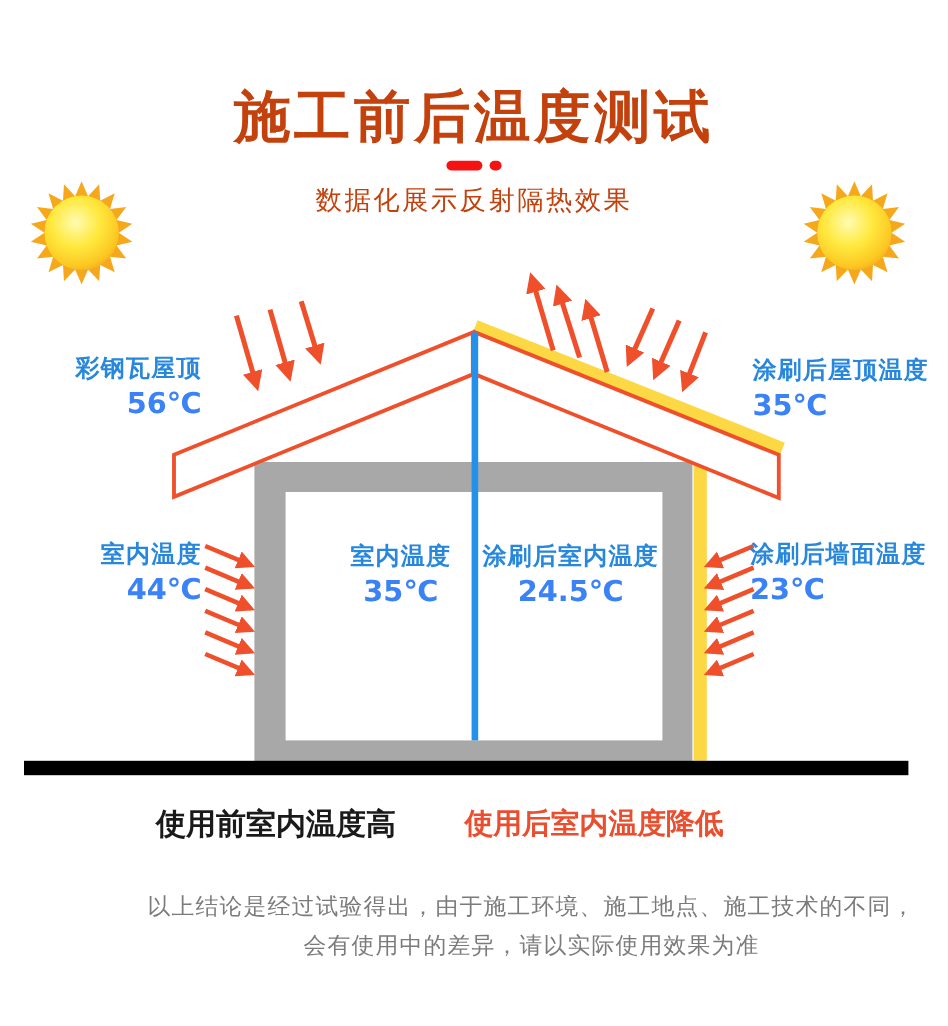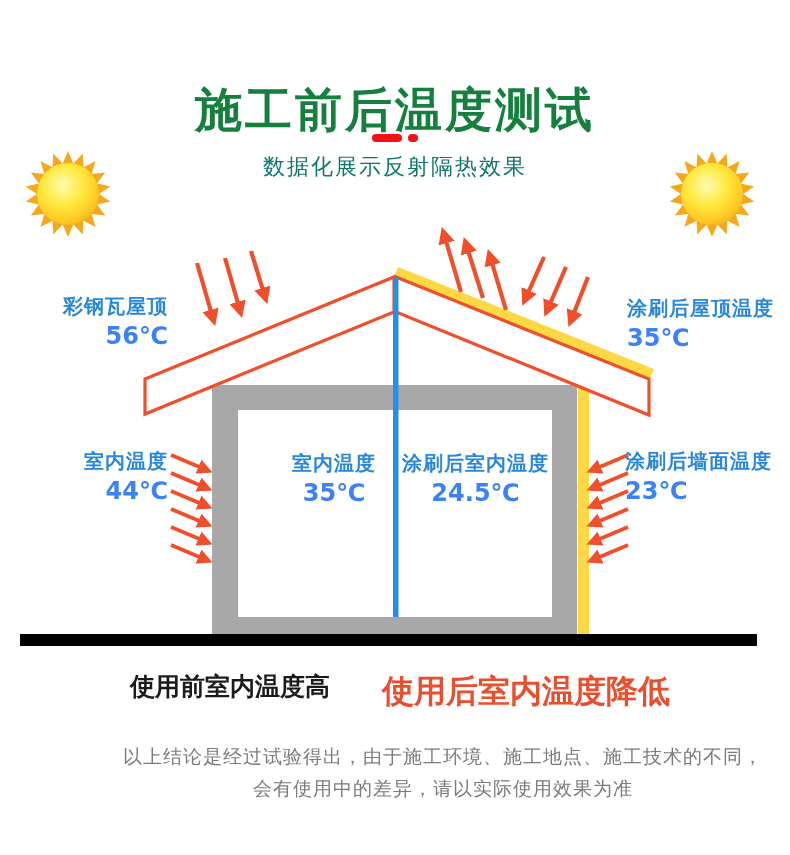--- a/index.html
+++ b/index.html
@@ -2,51 +2,51 @@
 <html><head>
 <meta charset="utf-8">
 <style>
   * { margin:0; padding:0; box-sizing:border-box; }
   body { background:#fff; }
   .page {
     position:relative; width:790px; height:855px; background:#ffffff;
     overflow:hidden; font-family:"DejaVu Sans","Liberation Sans",sans-serif;
   }
   .main-title {
-    position:absolute; top:79px; left:0; width:100%;
-    text-align:center; font-size:47px; font-weight:bold; color:#15803d;
+    position:absolute; top:66px; left:0; width:100%;
+    text-align:center; font-size:47px; font-weight:bold; color:#c2410c;
     letter-spacing:3px; white-space:nowrap;
   }
   .title-accent {
     position:absolute; top:134px; left:0; width:100%;
     display:flex; justify-content:center; align-items:center; gap:6px;
   }
   .title-accent .dash { width:30px; height:8px; border-radius:4px; background:#f51212; }
   .title-accent .dot  { width:10px; height:8px; border-radius:4px; background:#f51212; }
   .subtitle {
     position:absolute; top:152px; left:0; width:100%;
-    text-align:center; font-size:22px; color:#0f766e; letter-spacing:2px;
+    text-align:center; font-size:22px; color:#c2410c; letter-spacing:2px;
   }
   svg.diagram { position:absolute; left:0; top:0; width:790px; height:855px; }
 
   .dlabel { position:absolute; line-height:1; }
   .dlabel .lbl-name  { font-size:20px; font-weight:600; color:#2787dc; letter-spacing:1px; }
   .dlabel .lbl-value { font-size:24px; font-weight:600; color:#3b82f6; margin-top:8px; }
   .al-right  { text-align:right; }
   .al-left   { text-align:left;  }
   .al-center { text-align:center;}
 
   .conclusion { position:absolute; top:670px; left:0; width:100%; height:34px; }
   .concl-before {
     position:absolute; left:130px; width:210px; 
     font-size:25px; font-weight:600; color:#1a1a1a; white-space:nowrap;
   }
   .concl-after {
     position:absolute; left:382px; width:226px; text-align:center;
-    font-size:32px; font-weight:600; color:#e94e2e; white-space:nowrap;
+    font-size:24px; font-weight:600; color:#e94e2e; white-space:nowrap;
   }
   .disclaimer {
     position:absolute; top:740px; left:0; width:100%;
     text-align:center; font-size:19px; color:#7b7b7b; line-height:32px;
     letter-spacing:1px;
     margin-left:48px;
   }
 </style>
 </head>
 <body>

